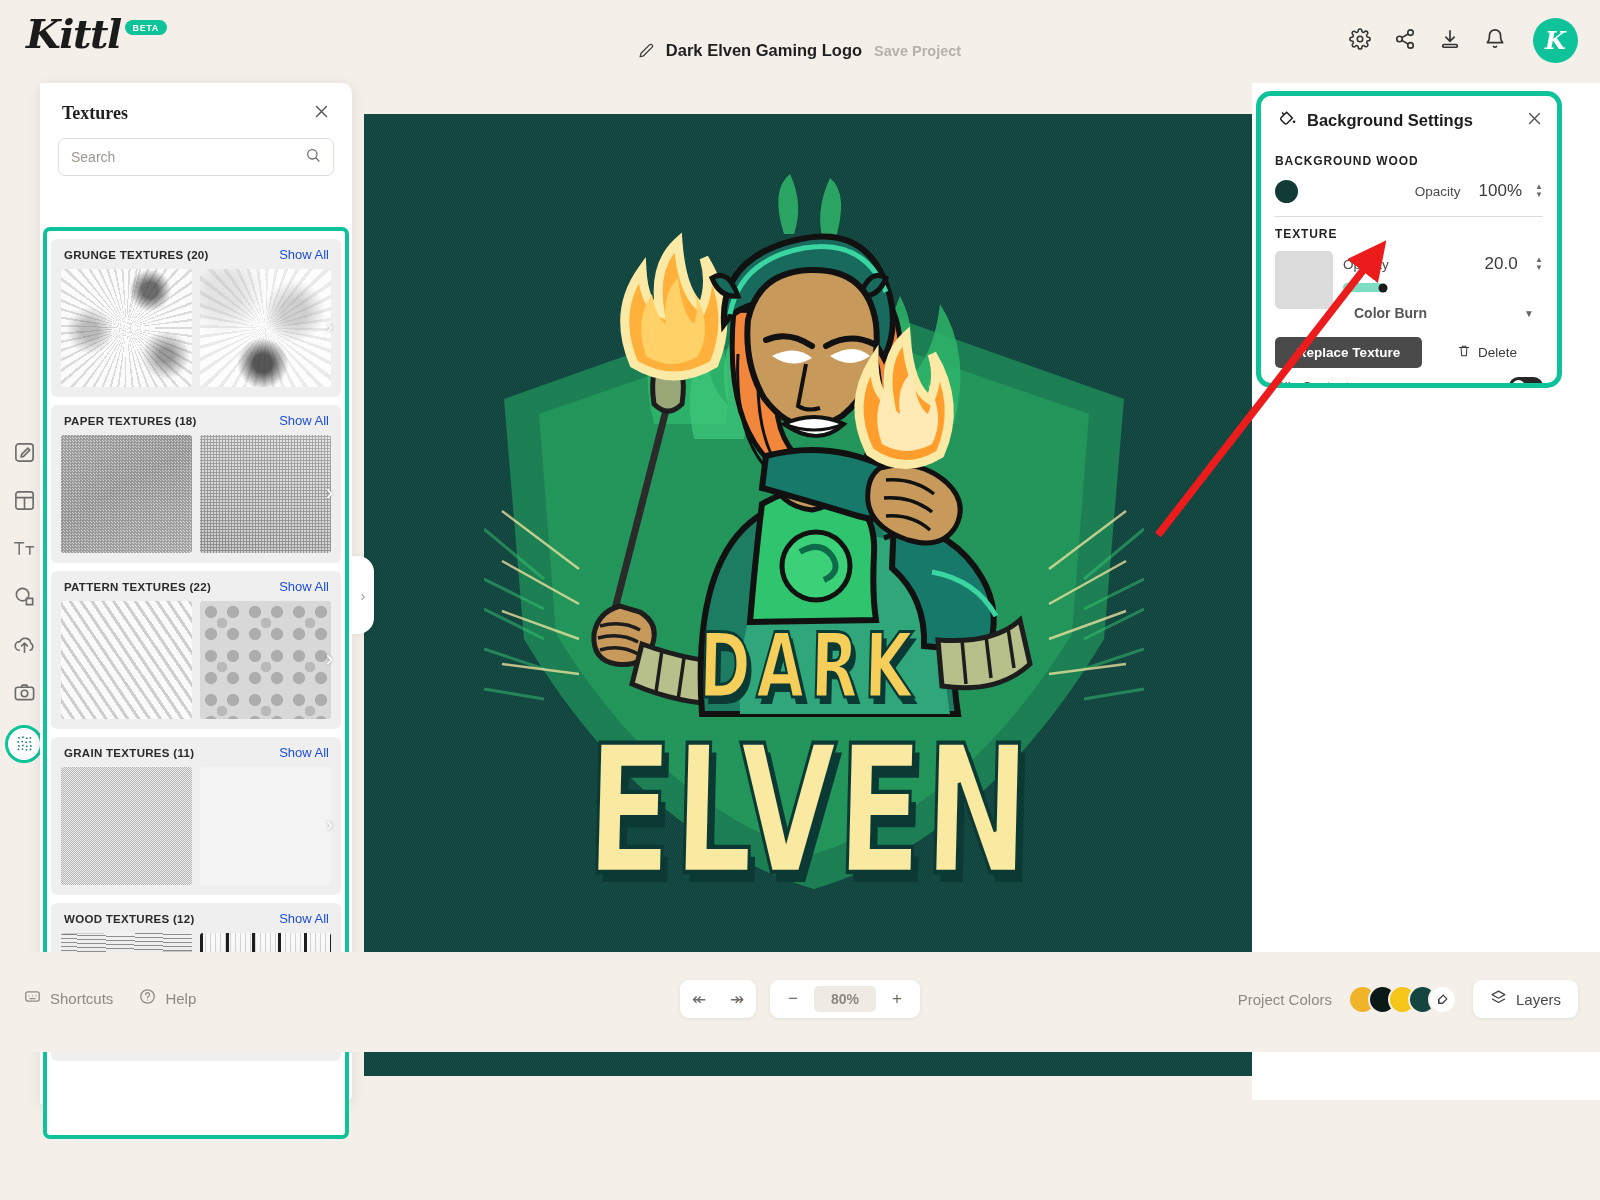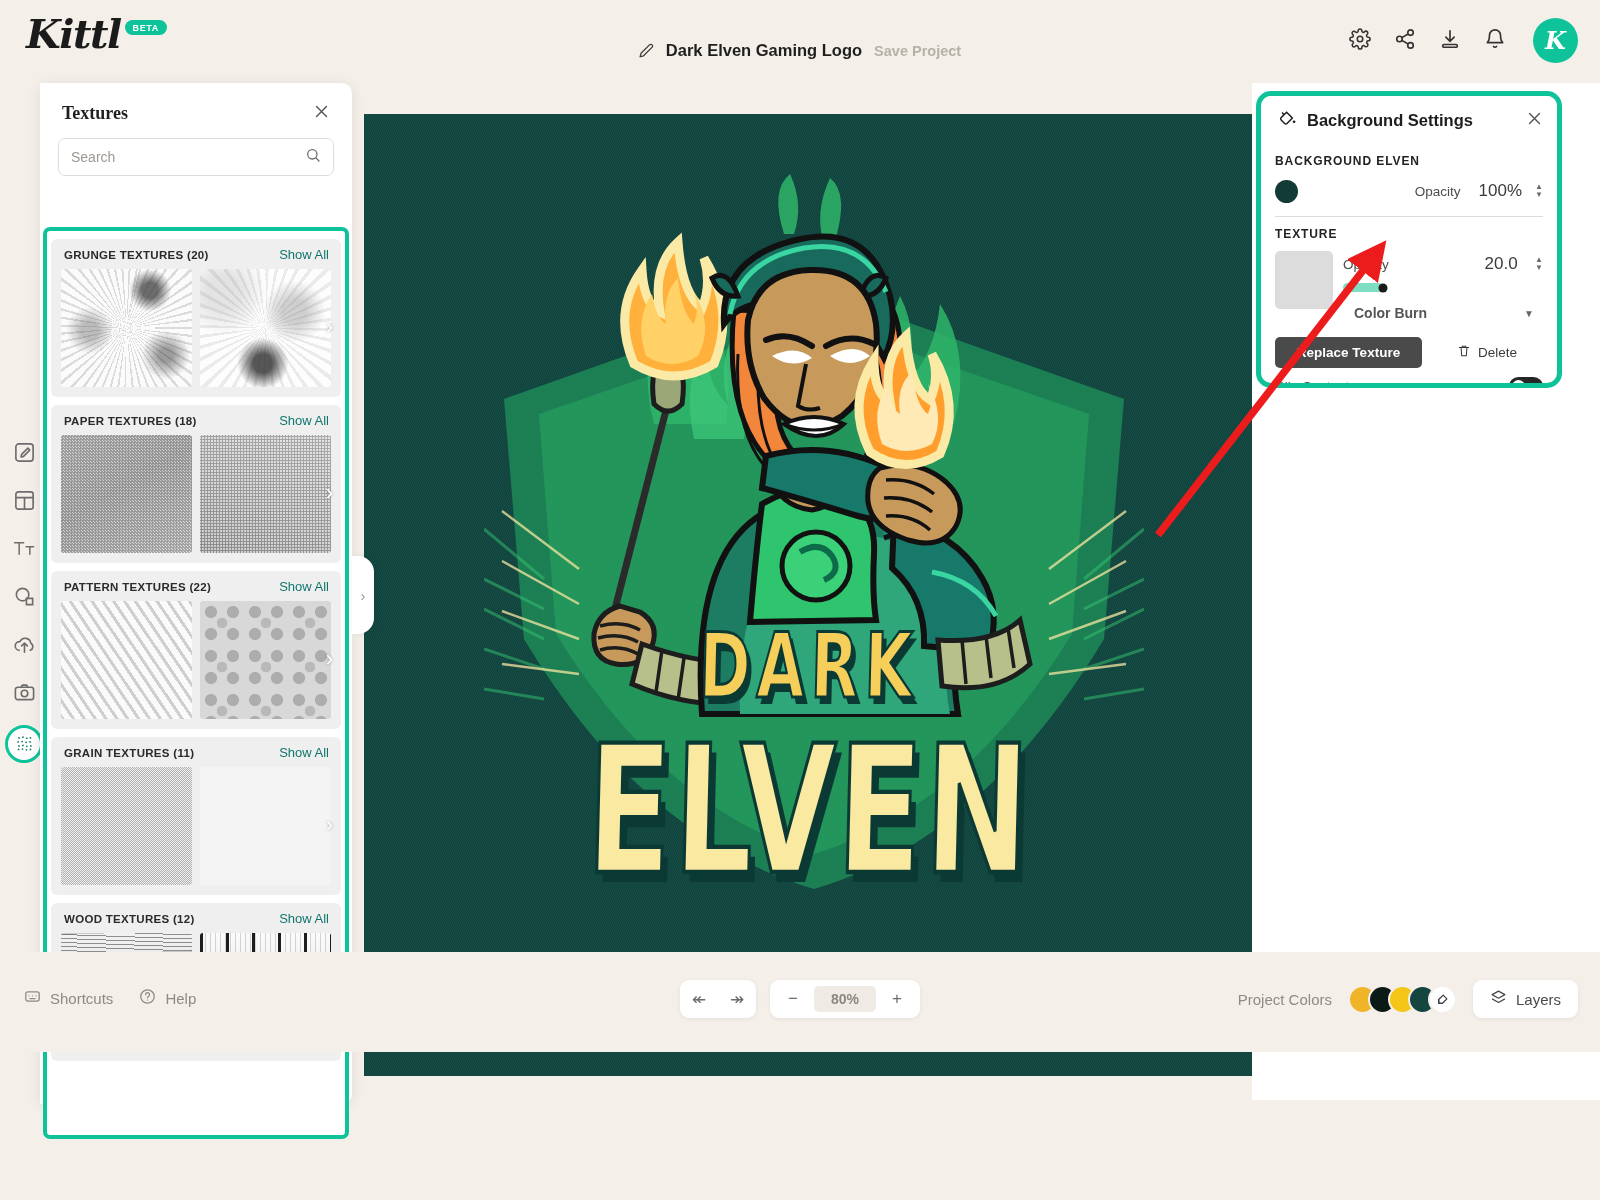--- a/index.html
+++ b/index.html
@@ -95,21 +95,21 @@
   }
   .cat {
     background: #efefef; border-radius: 6px; margin: 6px 0 8px 0;
     padding: 8px 6px 10px 6px; position: relative;
   }
   .cat-head {
     display:flex; align-items:baseline; justify-content:space-between;
     padding: 0 6px 7px 7px;
   }
   .cat-name { font-size: 11.5px; font-weight: 700; color: #2a2a2a; letter-spacing: .3px; }
-  .show-all { font-size: 13px; color: #0f766e; cursor: pointer; }
+  .show-all { font-size: 13px; color: #1d4ed8; cursor: pointer; }
   .thumbs { display: flex; gap: 8px; padding: 0 4px; }
   .thumb { width: 131px; height: 118px; border-radius: 3px; background:#dedede; }
   .cat-next {
     position: absolute; right: 8px; top: 50%; transform: translateY(-10%);
     color: #fff; font-size: 22px; text-shadow: 0 0 3px rgba(0,0,0,.35);
     cursor: pointer; line-height: 1;
   }
 
   
   .tx-grunge1 {
@@ -670,21 +670,21 @@
         <span class="bgs-title">Background Settings</span>
       </div>
       <span>
         <svg class="x-btn" viewBox="0 0 24 24" fill="none" stroke="currentColor" stroke-width="2" stroke-linecap="round">
           <path d="M5 5l14 14M19 5L5 19"></path>
         </svg>
       </span>
     </div>
 
     <div class="bgs-body">
-      <div class="sec-label">BACKGROUND ELVEN</div>
+      <div class="sec-label">BACKGROUND WOOD</div>
       <div class="row" style="justify-content:space-between;">
         <div class="color-dot"></div>
         <div class="row" style="gap:10px;">
           <span class="op-label">Opacity</span>
           <div class="row">
             <div class="num-field">100%</div>
             <div class="spinner">
                 <span>▲</span>
                 <span>▼</span>
               </div>

